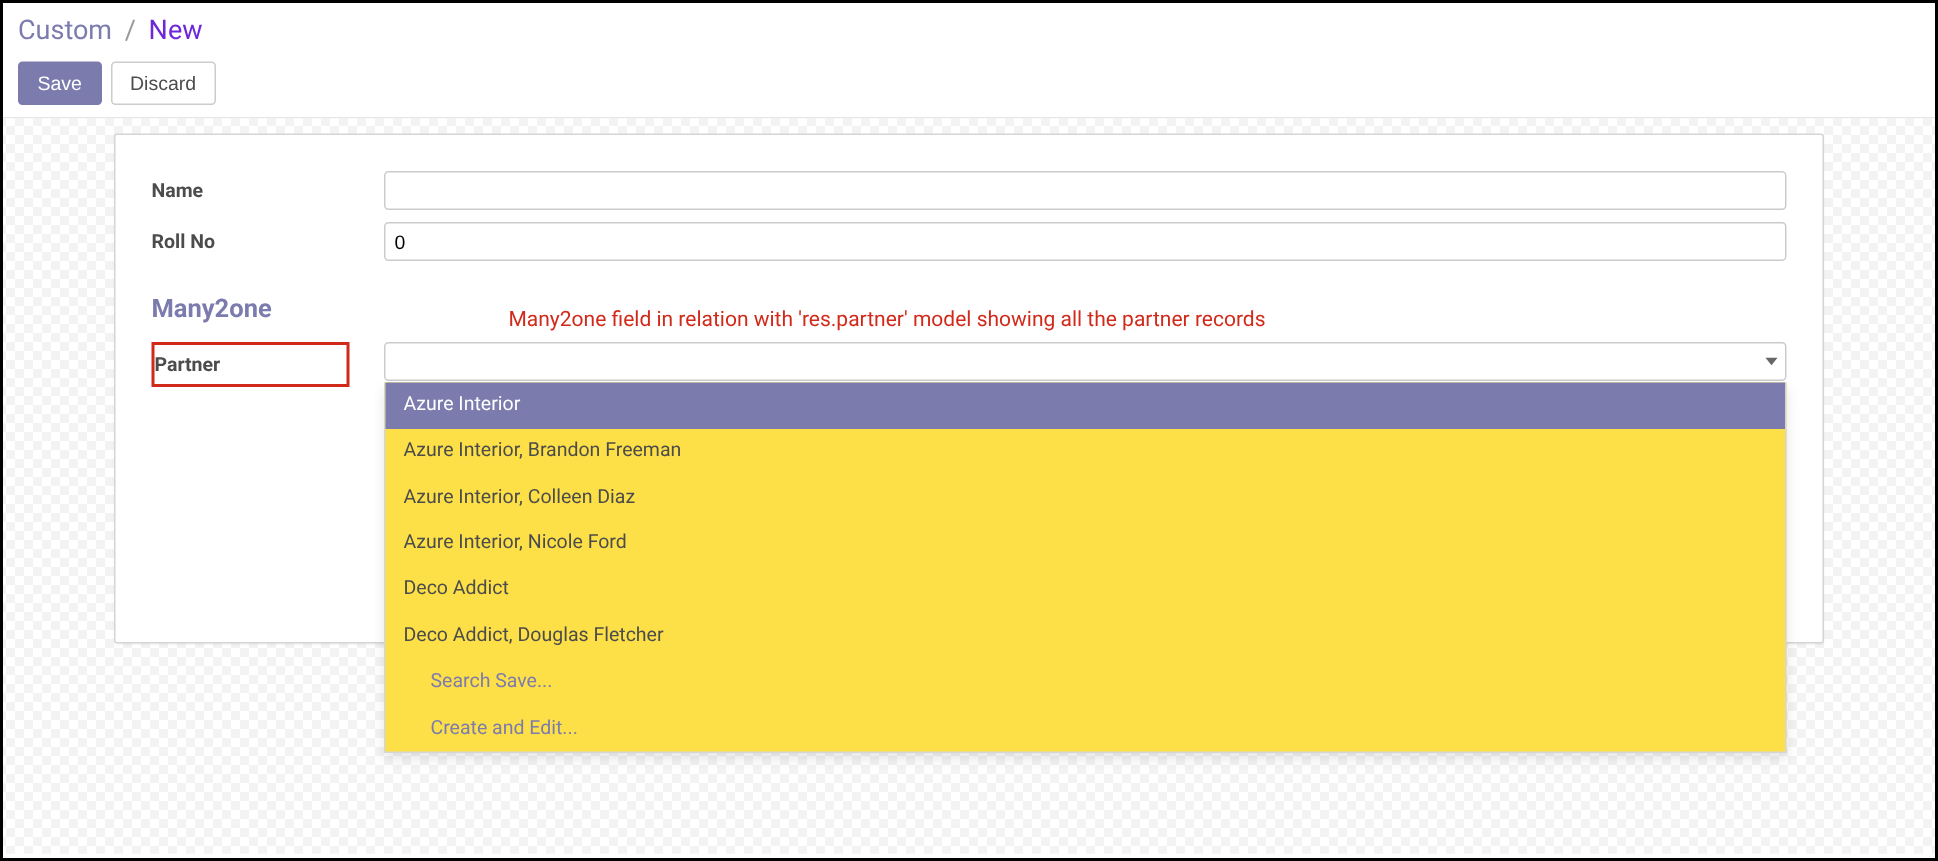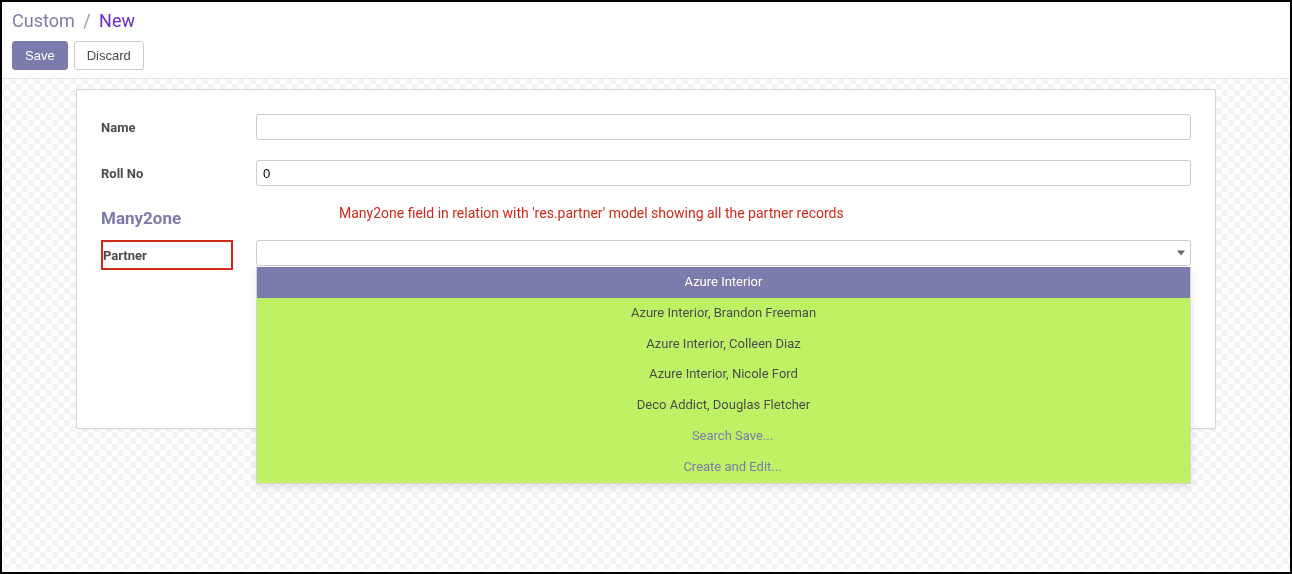--- a/index.html
+++ b/index.html
@@ -73,21 +73,21 @@
       border: 1px solid #d5d5d5;
       border-radius: 2px;
       padding: 24px 24px 24px 24px;
       box-shadow: 0 1px 2px rgba(0,0,0,0.05);
       position: relative;
       min-height: 340px;
     }
     .form-row {
       display: flex;
       align-items: center;
-      margin-bottom: 20px;
+      margin-bottom: 8px;
     }
     .field-label {
       width: 155px;
       font-weight: bold;
       font-size: 13px;
       color: #4c4c4c;
       padding-right: 10px;
     }
     .field-input {
       flex: 1;
@@ -159,26 +159,25 @@
       border-left: 4px solid transparent;
       border-right: 4px solid transparent;
       border-top: 5px solid #666;
       pointer-events: none;
     }
     .dropdown-menu {
       position: absolute;
       top: 27px;
       left: 0;
       right: 0;
-      background: #bef264;
+      background: #fde047;
       border: 1px solid #d5d5d5;
       border-top: none;
       box-shadow: 0 4px 8px rgba(0,0,0,0.1);
       z-index: 10;
-      text-align: center;
     }
     .dropdown-item {
       padding: 5px 12px;
       font-size: 13px;
       color: #4c4c4c;
       cursor: pointer;
       line-height: 1.6;
     }
     .dropdown-item.highlighted {
       background: #7c7bad;
@@ -234,20 +233,21 @@
       <div class="partner-field-wrap">
         <div class="m2o-input-wrap">
           <input type="text" class="m2o-input" value="" style="">
           <span class="m2o-caret"></span>
         </div>
         <div class="dropdown-menu">
           <div class="dropdown-item highlighted">Azure Interior</div>
           <div class="dropdown-item">Azure Interior, Brandon Freeman</div>
           <div class="dropdown-item">Azure Interior, Colleen Diaz</div>
           <div class="dropdown-item">Azure Interior, Nicole Ford</div>
+          <div class="dropdown-item">Deco Addict</div>
           <div class="dropdown-item">Deco Addict, Douglas Fletcher</div>
           <div class="dropdown-action">Search Save...</div>
           <div class="dropdown-action">Create and Edit...</div>
         </div>
       </div>
     </div>
 
   </div>
 </div>
 

